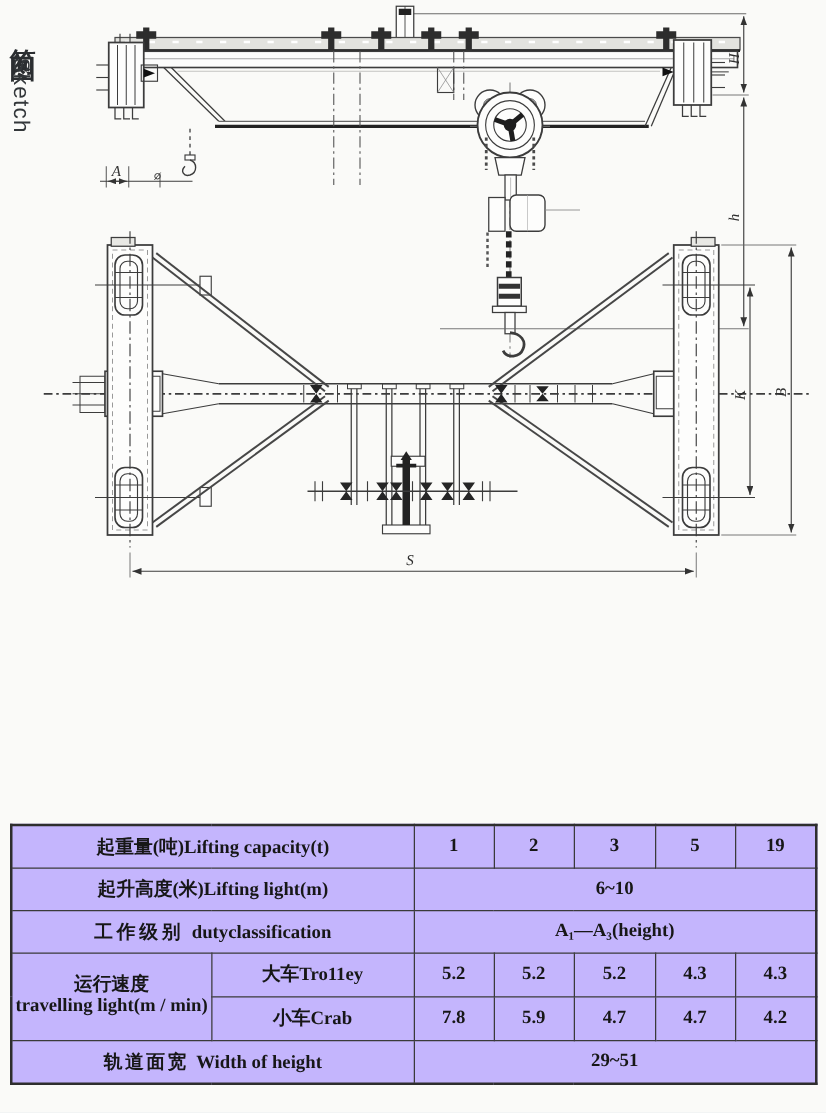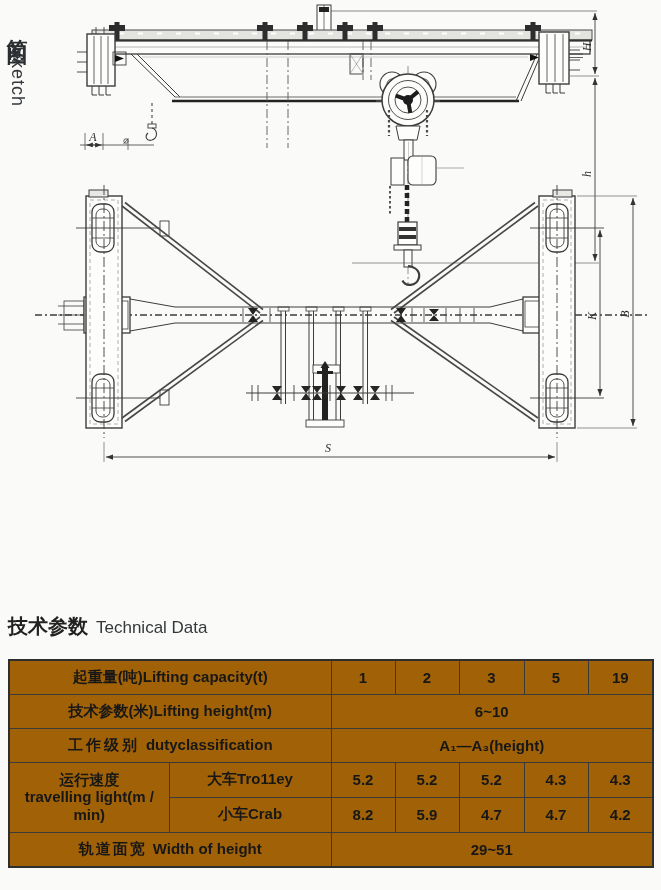--- a/index.html
+++ b/index.html
@@ -9,22 +9,22 @@
   .sketch-title{position:absolute;left:3px;top:22px;writing-mode:vertical-rl;
                 display:flex;align-items:center;}
   .sketch-title .zh{font-weight:bold;font-size:21px;letter-spacing:7px;color:#2b2e31;}
   .sketch-title .en{font-size:18px;margin-top:10px;color:#33373a;letter-spacing:1px;}
   
   .tech-title{position:absolute;left:8px;top:613px;}
   .tech-title .zh{font-weight:bold;font-size:20px;color:#222;}
   .tech-title .en{font-size:17px;color:#35383b;margin-left:8px;}
   
   .tech-table{position:absolute;left:8px;top:659px;width:644px;border-collapse:collapse;
-              table-layout:fixed;background:#a16207;border:2px solid #2e2e2e;
-              font-family:Liberation Sans, sans-serif;font-weight:bold;
+              table-layout:fixed;background:#c4b5fd;border:2px solid #2e2e2e;
+              font-family:Liberation Serif, serif;font-weight:bold;
               font-size:15px;color:#171717;}
   .tech-table td{border:1px solid #3a3a3a;text-align:center;vertical-align:middle;padding:0 2px;}
   .tech-table .two-line div{line-height:1.15;}
   .sp{letter-spacing:3px;margin-right:6px;text-align:center;}
   svg text{font-family:"Liberation Serif","DejaVu Serif",serif;}
   .dimlab{font-style:italic;font-size:12px;fill:#2e2e2e;}
 </style>
 </head>
 <body>
 
@@ -355,23 +355,20 @@
         <g>
           <line x1="104" y1="442" x2="104" y2="462" stroke="#666" stroke-width="0.7"></line>
           <line x1="557" y1="442" x2="557" y2="462" stroke="#666" stroke-width="0.7"></line>
           <line x1="106" y1="457" x2="555" y2="457" stroke-width="0.9" marker-start="url(#ar)" marker-end="url(#ar)"></line>
           <text class="dimlab" x="328" y="452" text-anchor="middle" stroke="none" fill="#2e2e2e">S</text>
         </g>
       </g>
     </g>
   </svg>
 
-  <div class="tech-title">
-    <span class="zh">技术参数</span><span class="en">Technical Data</span>
-  </div>
 
   <table class="tech-table">
     <colgroup>
       <col style="width:160px">
         <col style="width:162px">
       <col style="width:64px">
         <col style="width:64px">
         <col style="width:65px">
         <col style="width:64px">
         <col style="width:65px">
@@ -379,21 +376,21 @@
     <tbody>
       <tr style="height:34px">
         <td colspan="2">起重量(吨)Lifting capacity(t)</td>
         <td>1</td>
         <td>2</td>
         <td>3</td>
         <td>5</td>
         <td>19</td>
       </tr>
       <tr style="height:34px">
-        <td colspan="2">技术参数(米)Lifting height(m)</td>
+        <td colspan="2">起升高度(米)Lifting light(m)</td>
         <td colspan="5">6~10</td>
       </tr>
       <tr style="height:34px">
         <td colspan="2">
           <span class="sp">工作级别</span><span>dutyclassification</span>
         </td>
         <td colspan="5">A₁—A₃(height)</td>
       </tr>
       <tr style="height:35px">
         <td rowspan="2" class="two-line">
@@ -402,21 +399,21 @@
         </td>
         <td>大车Tro11ey</td>
         <td>5.2</td>
         <td>5.2</td>
         <td>5.2</td>
         <td>4.3</td>
         <td>4.3</td>
       </tr>
       <tr style="height:35px">
         <td>小车Crab</td>
-        <td>8.2</td>
+        <td>7.8</td>
         <td>5.9</td>
         <td>4.7</td>
         <td>4.7</td>
         <td>4.2</td>
       </tr>
       <tr style="height:35px">
         <td colspan="2">
           <span class="sp" style="letter-spacing:2px">轨道面宽</span><span>Width of height</span>
         </td>
         <td colspan="5">29~51</td>

